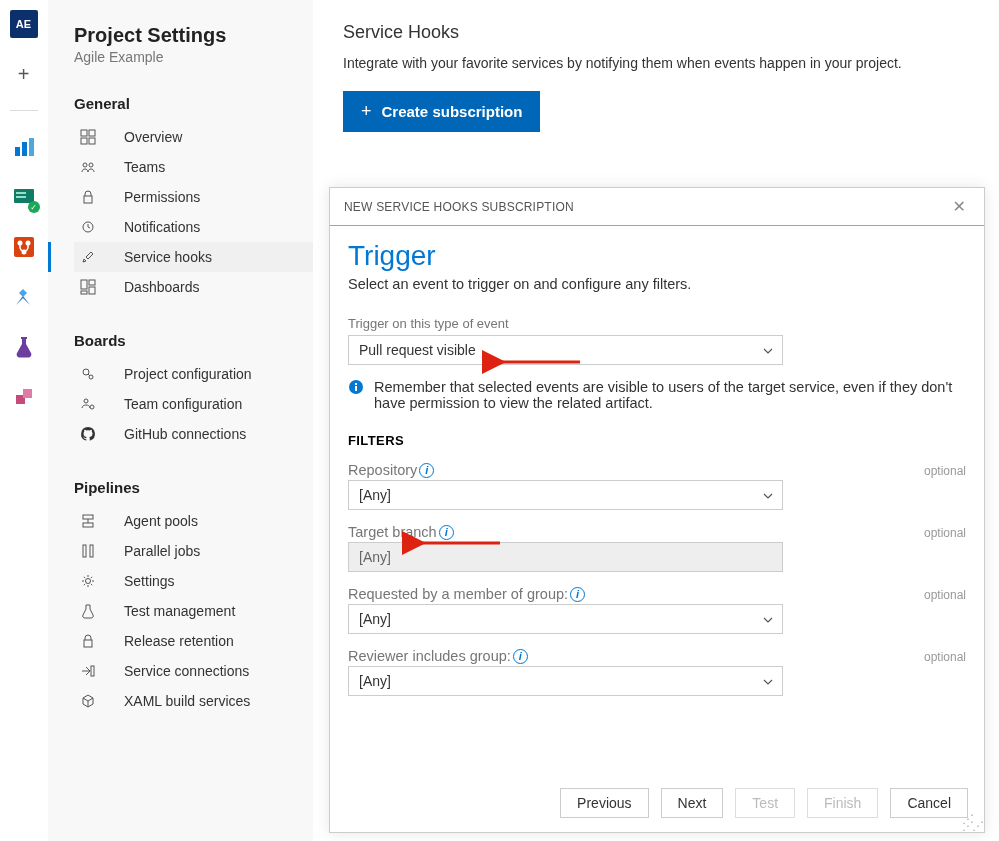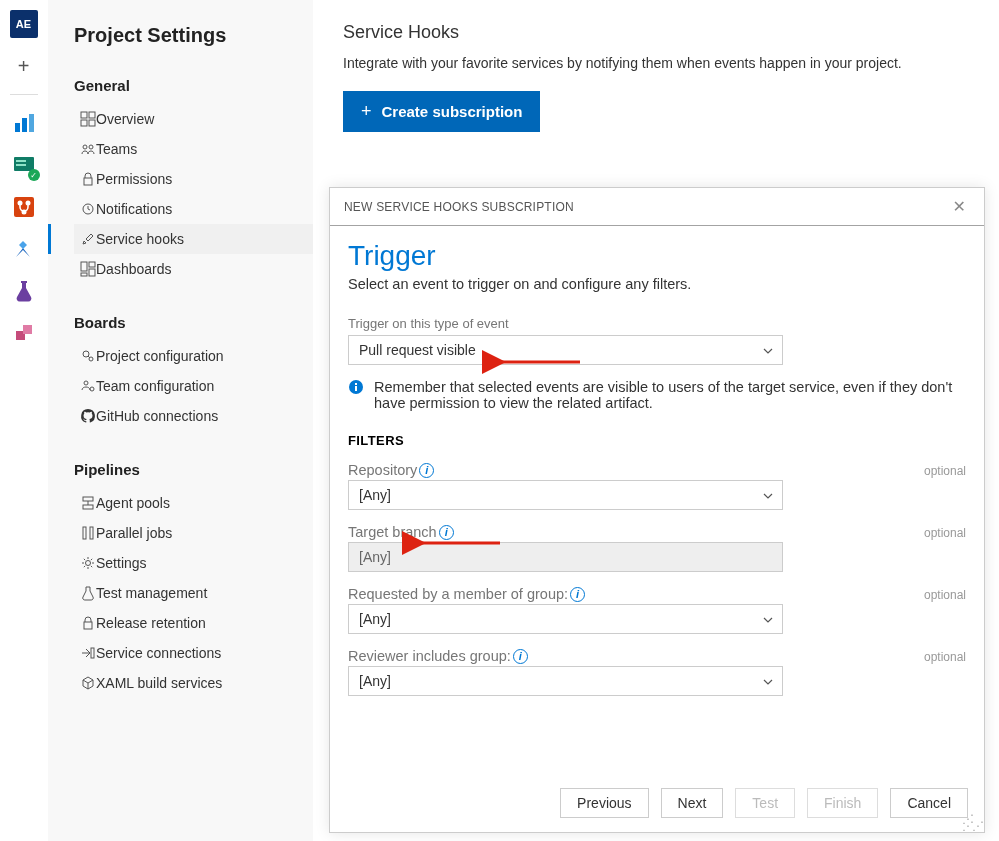--- a/index.html
+++ b/index.html
@@ -2,37 +2,37 @@
 <html><head>
   <meta charset="utf-8">
   <style>
     * { box-sizing: border-box; margin: 0; padding: 0; }
     html, body { font-family: "Segoe UI", -apple-system, sans-serif; font-size: 14px; color: #333; background: #fff; }
     body { width: 999px; height: 841px; position: relative; overflow: hidden; }
 
     .layout { display: flex; height: 100%; }
 
     
-    .rail { width: 48px; background: #fff; display: flex; flex-direction: column; align-items: center; padding-top: 10px; gap: 14px; border-right: 1px solid transparent; }
+    .rail { width: 48px; background: #fff; display: flex; flex-direction: column; align-items: center; padding-top: 10px; gap: 22px; border-right: 1px solid transparent; }
     .rail-item { width: 28px; height: 28px; display:flex; align-items:center; justify-content:center; border-radius:2px; cursor: pointer; position: relative; }
     .rail-project { background:#0b306b; color:#fff; font-size:11px; font-weight:600; border-radius:2px; }
     .rail-plus { color:#555; font-size:20px; font-weight:300; }
     .rail hr { width: 28px; border:none; border-top:1px solid #ddd; margin: 0; }
     
     .ico { width:24px; height:24px; }
     .tick-badge { position:absolute; right:-2px; bottom:-2px; width:12px; height:12px; background:#1ba857; border-radius:50%; color:#fff; font-size:8px; display:flex; align-items:center; justify-content:center;}
 
     
     .sidebar { width: 265px; background: #f8f8f8; padding: 24px 0 24px 26px; overflow:auto; }
     .sidebar h1 { font-size: 20px; font-weight: 600; color:#222; }
     .sidebar .subtitle { color:#777; font-size:14px; margin-top: 2px; }
     .section { margin-top: 30px; }
     .section-title { font-weight: 600; font-size: 15px; color:#222; margin-bottom: 10px; }
     .nav-list { list-style:none; }
-    .nav-item { display:flex; align-items:flex-start; gap:0; padding: 7px 0 7px 6px; color:#333; cursor:pointer; position: relative; }
+    .nav-item { display:flex; align-items:flex-start; gap:28px; padding: 7px 0 7px 6px; color:#333; cursor:pointer; position: relative; }
     .nav-item.active::before { content:""; position:absolute; left:-26px; top:0; bottom:0; width:3px; background:#0078d4; }
     .nav-item.active { background: rgba(0,0,0,0.03); }
     .nav-icon { width:16px; height:16px; flex:0 0 16px; }
 
     
     .main { flex:1; padding: 22px 30px 0 30px; position: relative; }
     .page-title { font-size: 18px; color:#333; font-weight: 400; }
     .page-desc { margin-top: 12px; font-size: 14px; color:#333; }
     .create-btn { margin-top: 20px; background:#0067b8; color:#fff; border:none; padding: 10px 18px; font-size:15px; font-weight:600; display:flex; align-items:center; gap:10px; cursor:pointer; }
     .create-btn .plus-ic { font-size:18px; font-weight:400; }
@@ -116,20 +116,21 @@
     <div class="rail-item">
       <svg class="ico" viewBox="0 0 24 24">
           <rect x="4" y="10" width="9" height="9" fill="#c54b7a"></rect>
           <rect x="11" y="4" width="9" height="9" fill="#e07ba5"></rect>
         </svg>
     </div>
   </div>
 
   <div class="sidebar">
     <h1>Project Settings</h1>
+    <div class="subtitle">Agile Example</div>
 
     <div class="section">
       <div class="section-title">General</div>
       <ul class="nav-list">
         <li class="nav-item">
             <svg class="nav-icon" viewBox="0 0 16 16">
               <rect x="1" y="1" width="6" height="6" fill="none" stroke="#555"></rect>
               <rect x="9" y="1" width="6" height="6" fill="none" stroke="#555"></rect>
               <rect x="1" y="9" width="6" height="6" fill="none" stroke="#555"></rect>
               <rect x="9" y="9" width="6" height="6" fill="none" stroke="#555"></rect>

